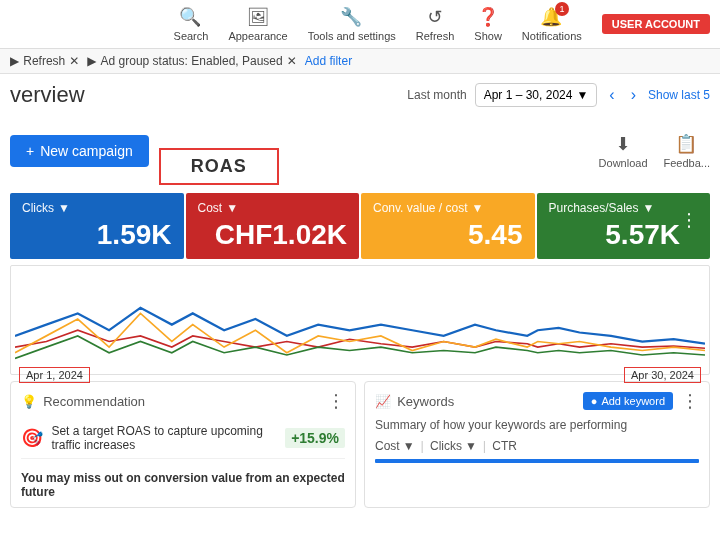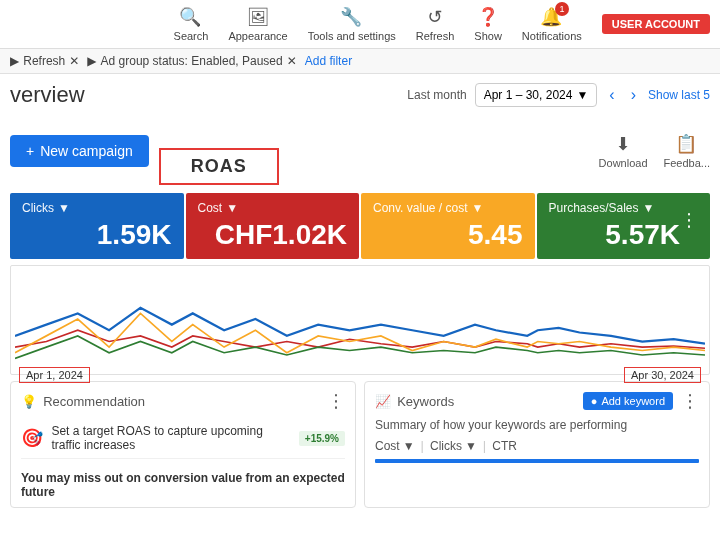--- a/index.html
+++ b/index.html
@@ -271,21 +271,21 @@
       align-items: center;
       gap: 8px;
       padding: 6px 0;
       border-bottom: 1px solid #f0f0f0;
     }
     .rec-icon { font-size: 18px; color: #555; }
     .rec-text { font-size: 12px; color: #333; flex: 1; }
     .rec-badge {
       background: #e8f5e9;
       color: #2e7d32;
-      font-size: 10px;
+      font-size: 14px;
       font-weight: bold;
       padding: 2px 6px;
       border-radius: 2px;
     }
     .rec-desc {
       font-size: 12px;
       color: #333;
       margin-top: 12px;
       font-weight: bold;
     }

